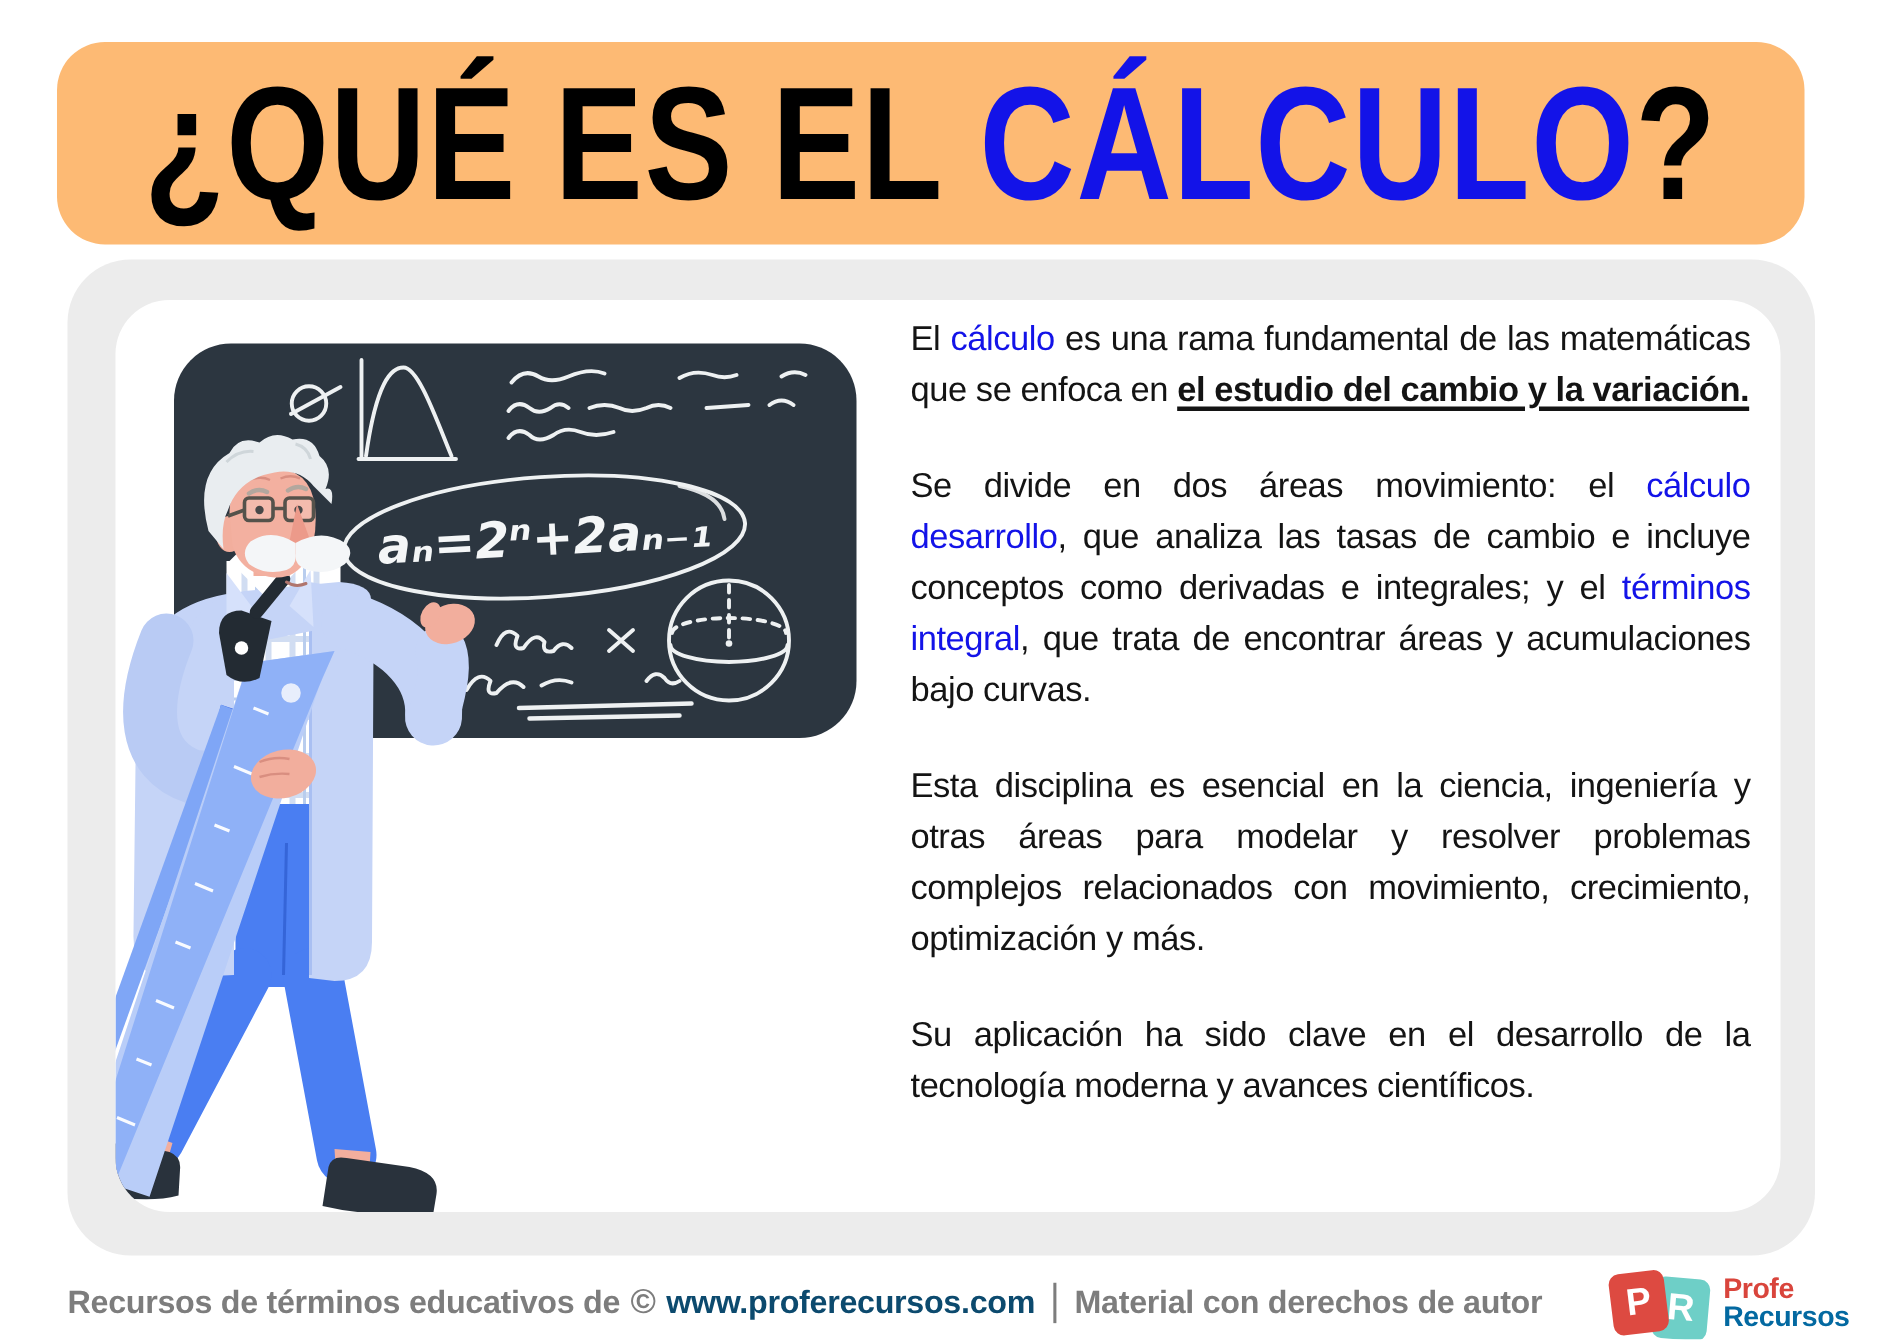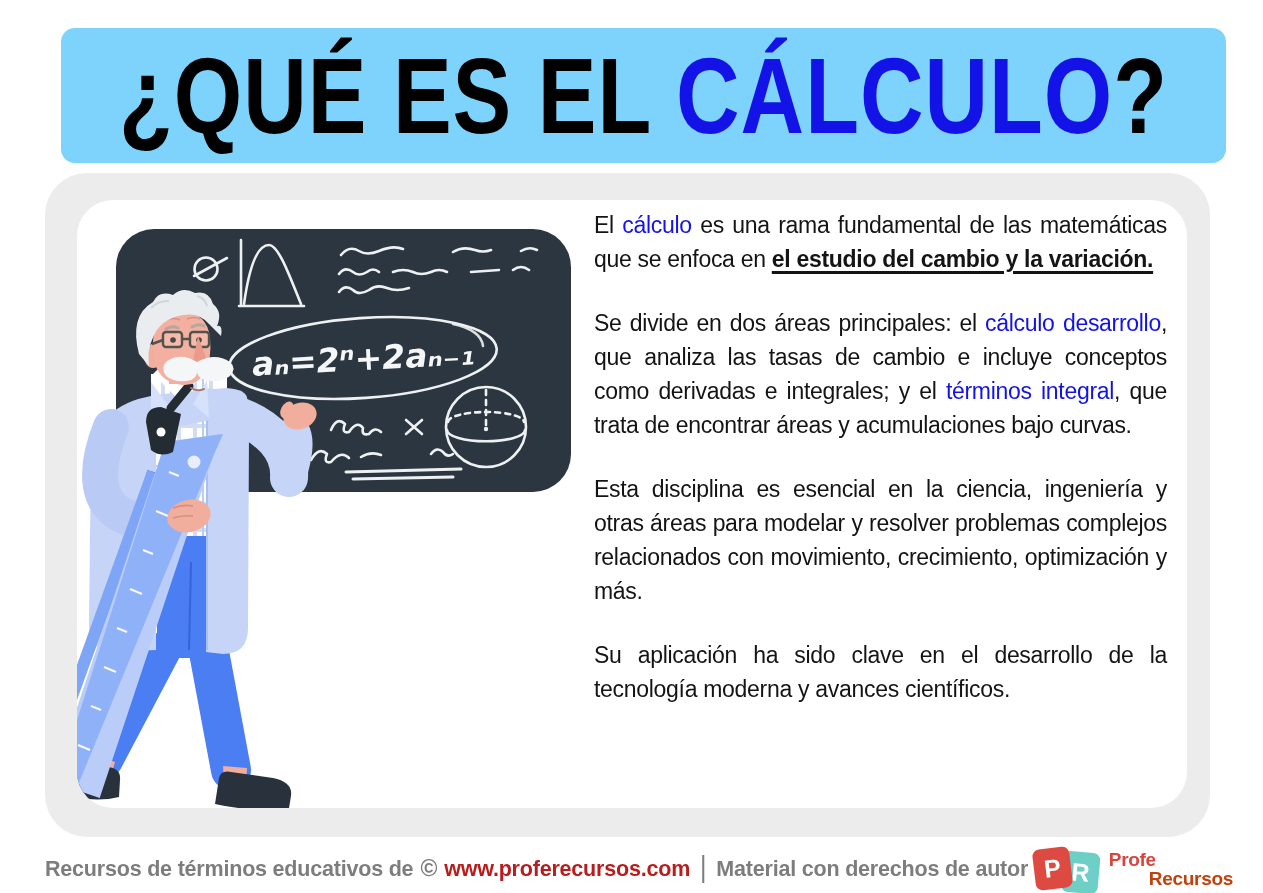--- a/index.html
+++ b/index.html
@@ -1,56 +1,56 @@
 <!DOCTYPE html>
 <html><head>
 <meta charset="utf-8">
 <style>
   html,body{margin:0;padding:0;background:#fff;}
   .page{position:relative;width:1263px;height:893px;background:#ffffff;overflow:hidden;
         font-family:"Liberation Sans",sans-serif;}
 
   
-  .title-bar{position:absolute;left:61px;top:28px;width:1165px;height:135px;
-             background:#7dd3fc;border-radius:14px;display:flex;align-items:center;justify-content:center;}
+  .title-bar{position:absolute;left:38px;top:28px;width:1165px;height:135px;
+             background:#fdba74;border-radius:32px;display:flex;align-items:center;justify-content:center;}
   .title{margin:0;font-size:88px;font-weight:bold;letter-spacing:1px;color:#000;
          transform:scaleY(1.22);white-space:nowrap;}
   .title .blue{color:#1313e8;}
 
   
   .content-frame{position:absolute;left:45px;top:173px;width:1165px;height:664px;
                  background:#ececec;border-radius:42px;}
   .panel{position:absolute;left:32px;top:27px;width:1110px;height:608px;background:#ffffff;
          border-radius:36px;overflow:hidden;}
   .illustration{position:absolute;left:0;top:0;width:512px;height:608px;margin:0;}
 
   .text-col{position:absolute;left:512px;top:8px;width:578px;text-align:justify;
             font-size:23px;line-height:34px;letter-spacing:-0.3px;color:#141414;}
-  .text-col p{margin:0 0 30px 5px;}
+  .text-col p{margin:0 0 30px 18px;}
   .text-col p:last-child{margin-bottom:0;}
   .term-blue{color:#1313e8;}
   .bold-underline{font-weight:bold;text-decoration:underline;text-underline-offset:4px;
                   text-decoration-thickness:2.5px;}
 
   
   .footer{position:absolute;left:45px;top:841px;width:1200px;height:52px;display:flex;align-items:center;}
   .credit{margin:0;color:#7d7d7d;font-weight:bold;font-size:21.5px;letter-spacing:-0.2px;white-space:nowrap;}
   .credit .copy{font-size:23px;margin:0 7px;}
   .credit .sep{margin:0 10px;font-weight:normal;font-size:25px;display:inline-block;transform:scaleY(1.15);}
-  .credit .url{color:#b91c1c;text-decoration:none;}
+  .credit .url{color:#0c4a6e;text-decoration:none;}
 
   .logo{position:absolute;right:12px;top:3px;display:flex;align-items:center;}
   .sq{width:37px;height:41px;border-radius:7px;color:#fff;font-weight:bold;font-size:25px;
       display:flex;align-items:center;justify-content:center;box-sizing:border-box;}
   .sq.p{background:#dd4a41;transform:rotate(-7deg);position:relative;z-index:2;}
   .sq.r{background:#6ecfc7;transform:rotate(5deg);margin-left:-9px;margin-top:8px;}
   .logo-text{display:flex;flex-direction:column;margin-left:10px;font-weight:bold;font-size:19px;
              line-height:19px;letter-spacing:-0.3px;}
   .logo-text .profe{color:#d9453c;}
-  .logo-text .recursos{color:#c2410c;margin-left:40px;}
+  .logo-text .recursos{color:#0369a1;}
 </style>
 </head>
 <body>
 
 <div class="page">
 
   <header class="title-bar">
     <h1 class="title"><span>¿QUÉ ES EL </span><span class="blue">CÁLCULO</span><span>?</span></h1>
   </header>
 
@@ -196,21 +196,21 @@
                 <path d="M196,360 Q180,350 166,359 Q159,366 165,374 Q176,382 190,378 Q197,375 196,367 Z"></path>
               </g>
               <path d="M190,386 q6,4 13,1" stroke="#b0756d" stroke-width="2" fill="none" stroke-linecap="round"></path>
             </g>
           </g>
         </svg>
       </figure>
 
       <div class="text-col" id="paragraphs">
           <p><span>El </span><span class="term-blue">cálculo</span><span> es una rama fundamental de las matemáticas que se enfoca en </span><span class="bold-underline">el estudio del cambio y la variación.</span></p>
-          <p><span>Se divide en dos áreas principales: el </span><span class="term-blue">cálculo desarrollo</span><span>, que analiza las tasas de cambio e incluye conceptos como derivadas e integrales; y el </span><span class="term-blue">términos integral</span><span>, que trata de encontrar áreas y acumulaciones bajo curvas.</span></p>
+          <p><span>Se divide en dos áreas movimiento: el </span><span class="term-blue">cálculo desarrollo</span><span>, que analiza las tasas de cambio e incluye conceptos como derivadas e integrales; y el </span><span class="term-blue">términos integral</span><span>, que trata de encontrar áreas y acumulaciones bajo curvas.</span></p>
           <p><span>Esta disciplina es esencial en la ciencia, ingeniería y otras áreas para modelar y resolver problemas complejos relacionados con movimiento, crecimiento, optimización y más.</span></p>
           <p><span>Su aplicación ha sido clave en el desarrollo de la tecnología moderna y avances científicos.</span></p>
         </div>
 
     </section>
   </main>
 
   <footer class="footer">
     <p class="credit"><span>Recursos de términos educativos de</span><span class="copy">©</span><span class="url">www.proferecursos.com</span><span class="sep">|</span><span>Material con derechos de autor</span></p>
     <div class="logo">

